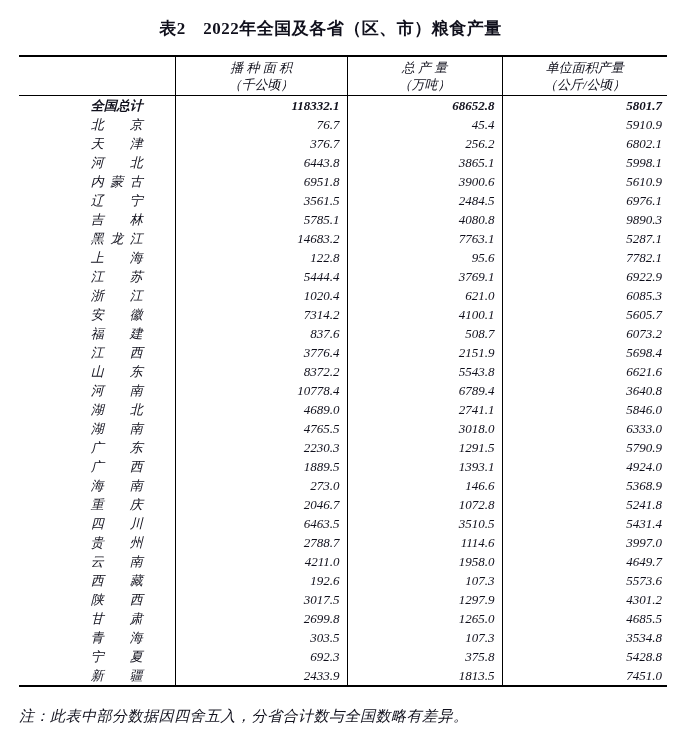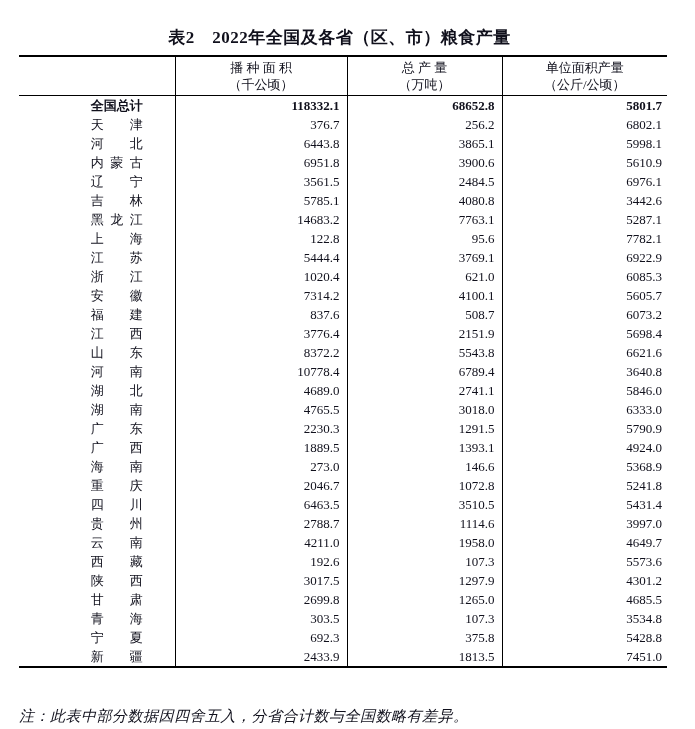--- a/index.html
+++ b/index.html
@@ -16,32 +16,33 @@
     overflow: hidden;
   }
   .title {
     position: absolute;
     top: 8px;
     left: 0;
     width: 643px;
     text-align: center;
     font-size: 17px;
     font-weight: bold;
-    margin: 18px;
+    margin: 9px;
     letter-spacing: 0.5px;
   }
   table.grain {
     position: absolute;
     top: 55px;
     left: 19px;
     width: 648px;
     border-collapse: collapse;
     table-layout: fixed;
     border-top: 2px solid #000;
     border-bottom: 2px solid #000;
+    font-style: italic;
   }
   col.c-region { width: 156px; }
   col.c-sown   { width: 172px; }
   col.c-output { width: 155px; }
   col.c-yield  { width: 165px; }
 
   thead tr { border-bottom: 1px solid #000; }
   th {
     font-weight: normal;
     font-size: 13px;
@@ -115,20 +116,26 @@
     </tr>
   </thead>
   <tbody>
   <tr class="total-row">
     <td class="region"><span class="region-name">全国总计</span></td>
     <td class="num v">118332.1</td>
     <td class="num v">68652.8</td>
     <td class="num v last">5801.7</td>
   </tr>
 
+  <tr>
+    <td class="region"><span class="region-name">北京</span></td>
+    <td class="num v">76.7</td>
+    <td class="num v">45.4</td>
+    <td class="num v last">5910.9</td>
+  </tr>
 
   <tr>
     <td class="region"><span class="region-name">天津</span></td>
     <td class="num v">376.7</td>
     <td class="num v">256.2</td>
     <td class="num v last">6802.1</td>
   </tr>
 
   <tr>
     <td class="region"><span class="region-name">河北</span></td>
@@ -149,21 +156,21 @@
     <td class="region"><span class="region-name">辽宁</span></td>
     <td class="num v">3561.5</td>
     <td class="num v">2484.5</td>
     <td class="num v last">6976.1</td>
   </tr>
 
   <tr>
     <td class="region"><span class="region-name">吉林</span></td>
     <td class="num v">5785.1</td>
     <td class="num v">4080.8</td>
-    <td class="num v last">3442.6</td>
+    <td class="num v last">9890.3</td>
   </tr>
 
   <tr>
     <td class="region"><span class="region-name">黑龙江</span></td>
     <td class="num v">14683.2</td>
     <td class="num v">7763.1</td>
     <td class="num v last">5287.1</td>
   </tr>
 
   <tr>

